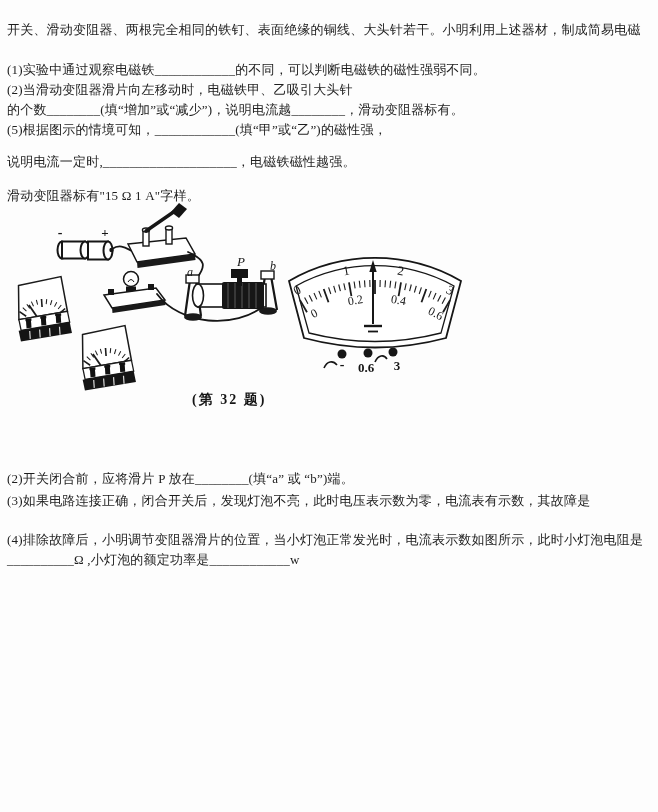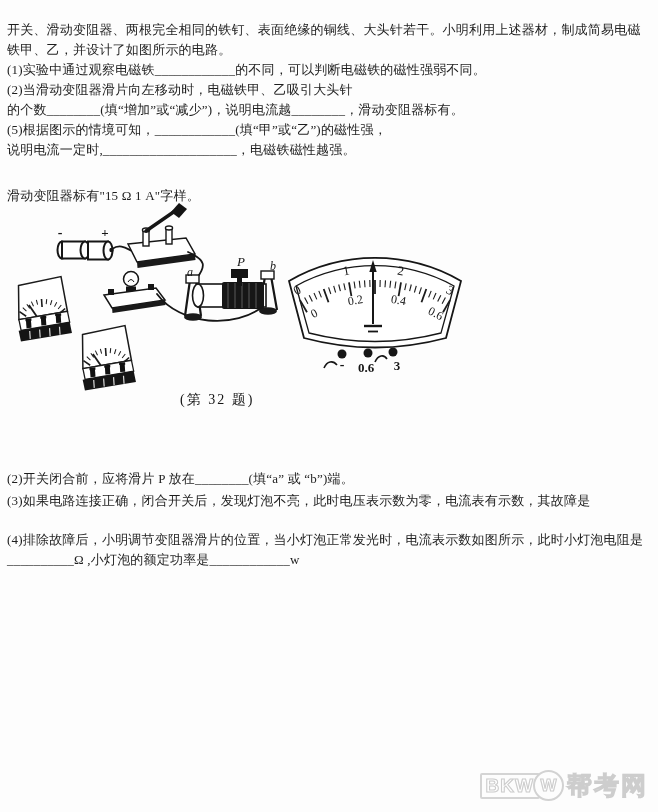--- a/index.html
+++ b/index.html
@@ -1,46 +1,45 @@
 <!DOCTYPE html>
 <html><head>
 <meta charset="utf-8">
 <style>
   html,body{margin:0;padding:0;}
   body{width:658px;height:812px;background:#fdfdfd;position:relative;overflow:hidden;
        font-family:"Liberation Serif","DejaVu Serif",serif;color:#1e1e1e;}
   .page{position:absolute;inset:0;}
   .ln{position:absolute;left:7px;width:646px;font-size:13px;line-height:20px;
       letter-spacing:0.2px;white-space:nowrap;color:#1e1e1e;}
-  .caption{position:absolute;left:180px;top:391px;font-size:14px;font-weight:400;
+  .caption{position:absolute;left:192px;top:391px;font-size:14px;font-weight:700;
       letter-spacing:2px;color:#151515;text-align:right;}
   svg{position:absolute;left:0;top:198px;}
   svg text{font-family:"Liberation Serif","DejaVu Serif",serif;fill:#161616;}
   .watermark{position:absolute;right:10px;bottom:10px;display:flex;align-items:center;
       font-family:"Liberation Sans","DejaVu Sans",sans-serif;font-weight:bold;
       color:#ffffff;-webkit-text-stroke:1.1px #cdcdcd;text-shadow:0 0 1px #dedede;}
   .wm-box{border:2px solid #d4d4d4;border-radius:2px;font-size:19px;line-height:22px;
       padding:0 4px;letter-spacing:1px;}
   .wm-circle{width:27px;height:27px;border:2px solid #d2d2d2;border-radius:50%;
       display:inline-flex;align-items:center;justify-content:center;font-size:17px;
       margin-left:-7px;background:#fdfdfd;}
   .wm-cn{font-size:25px;letter-spacing:2px;margin-left:3px;}
 </style>
 </head>
 <body>
 
 <div class="page">
 
   <div class="ln" style="top:20px">开关、滑动变阻器、两根完全相同的铁钉、表面绝缘的铜线、大头针若干。小明利用上述器材，制成简易电磁</div>
-  <div class="ln" style="top:40px">铁甲、乙，并设计了如图所示的电路。</div>
   <div class="ln" style="top:60px">(1)实验中通过观察电磁铁____________的不同，可以判断电磁铁的磁性强弱不同。</div>
   <div class="ln" style="top:80px">(2)当滑动变阻器滑片向左移动时，电磁铁甲、乙吸引大头针</div>
   <div class="ln" style="top:100px">的个数________(填“增加”或“减少”)，说明电流越________，滑动变阻器标有。</div>
   <div class="ln" style="top:120px">(5)根据图示的情境可知，____________(填“甲”或“乙”)的磁性强，</div>
-  <div class="ln" style="top:140px">说明电流一定时,____________________，电磁铁磁性越强。</div>
+  <div class="ln" style="top:152px">说明电流一定时,____________________，电磁铁磁性越强。</div>
   <div class="ln" style="top:186px">滑动变阻器标有"15 Ω  1 A"字样。</div>
 
   <svg width="658" height="194" viewBox="0 198 658 194" xmlns="http://www.w3.org/2000/svg" xmlns:xlink="http://www.w3.org/1999/xlink">
     <defs>
       <g id="meter-proto">
         <polygon points="4,8 47,2 51,37 2,42" fill="#fff" stroke="#1b1b1b" stroke-width="1.5"></polygon>
         <g id="meter-ticks">
             <line x1="9.5" y1="39.1" x2="3.1" y2="34.1" stroke="#1b1b1b" stroke-width="1.6"></line>
             <line x1="10.1" y1="34.1" x2="6.7" y2="30.3" stroke="#1b1b1b" stroke-width="1"></line>
             <line x1="13.6" y1="31.5" x2="11.0" y2="27.2" stroke="#1b1b1b" stroke-width="1"></line>
@@ -186,18 +185,13 @@
     </g>
   </svg>
 
   <div class="caption">(第 32 题)</div>
 
   <div class="ln" style="top:469px">(2)开关闭合前，应将滑片 P 放在________(填“a” 或 “b”)端。</div>
   <div class="ln" style="top:491px">(3)如果电路连接正确，闭合开关后，发现灯泡不亮，此时电压表示数为零，电流表有示数，其故障是</div>
   <div class="ln" style="top:530px">(4)排除故障后，小明调节变阻器滑片的位置，当小灯泡正常发光时，电流表示数如图所示，此时小灯泡电阻是</div>
   <div class="ln" style="top:550px">__________Ω ,小灯泡的额定功率是____________w</div>
 
-  <div class="watermark">
-    <span class="wm-box">BKW</span>
-    <span class="wm-circle">W</span>
-    <span class="wm-cn">帮考网</span>
-  </div>
 </div>
 
 </body></html>

